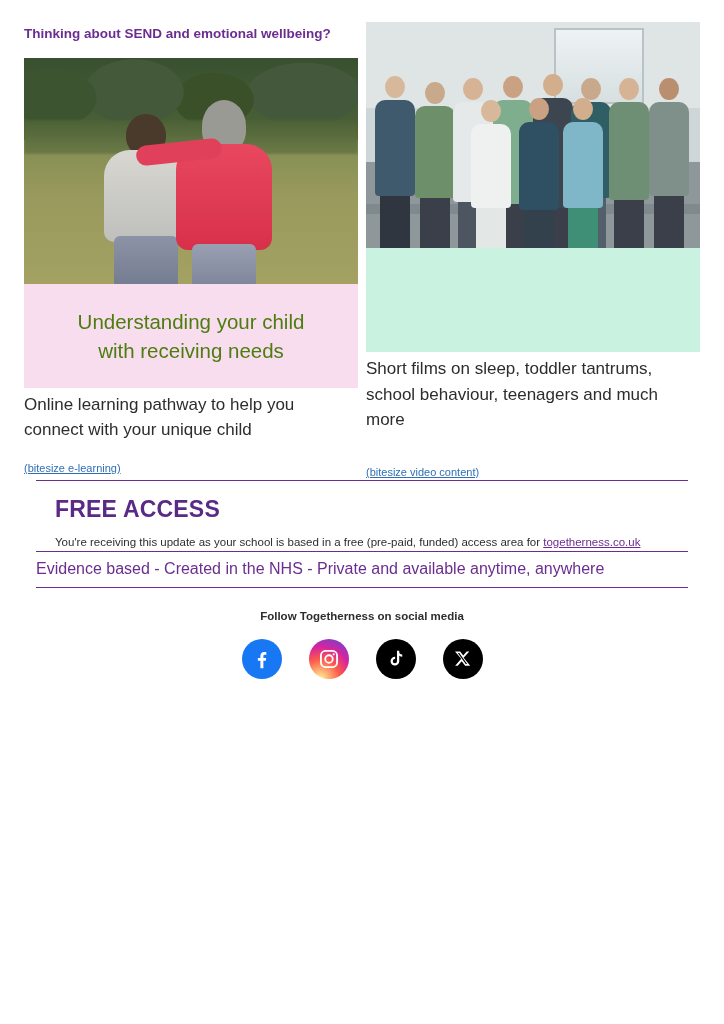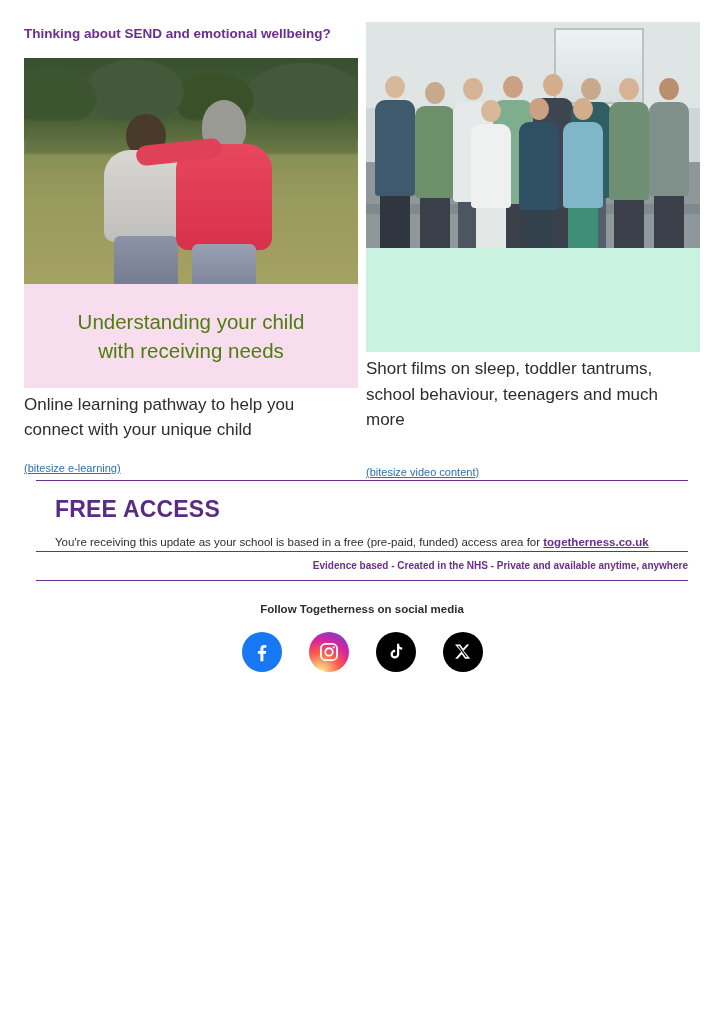--- a/index.html
+++ b/index.html
@@ -205,36 +205,36 @@
     margin: 15px 0 11px 19px;
   }
   .free-line {
     font-size: 11.5px;
     color: #2d2d2d;
     margin: 0 0 0 19px;
     line-height: 1.5;
   }
   .free-line a, .free-bold a {
     color: #6b2d8f;
-    font-weight: bold;
+    font-weight: normal;
     text-decoration: underline;
   }
   .free-bold {
     font-size: 11.5px;
     font-weight: bold;
     color: #2d2d2d;
     margin: 21px 0 14px 19px;
     line-height: 1.55;
     padding-right: 8px;
   }
   .evidence {
-    text-align: right;
+    text-align: left;
     color: #6b2d8f;
-    font-weight: bold;
-    font-size: 10px;
+    font-weight: normal;
+    font-size: 16px;
     padding: 8px 0 9px 0;
   }
   .follow {
     text-align: center;
     font-weight: bold;
     font-size: 11.5px;
     color: #2d2d2d;
     margin-top: 22px;
   }
   .social-row {

